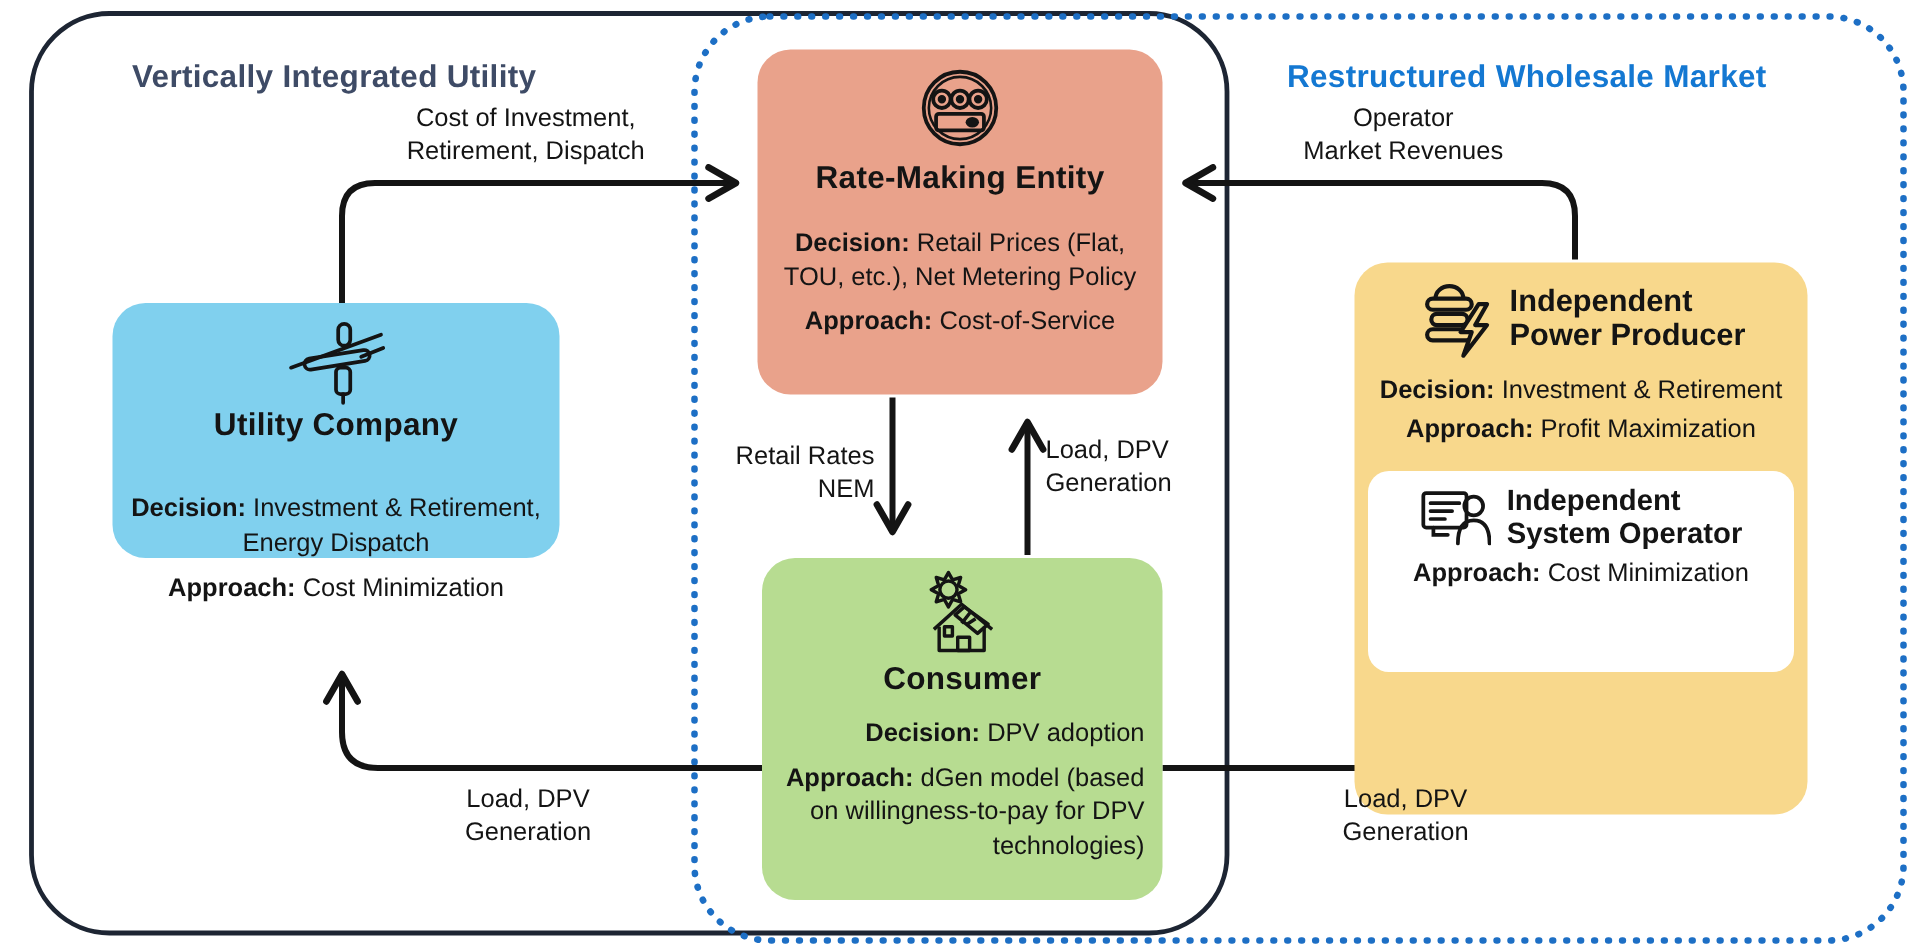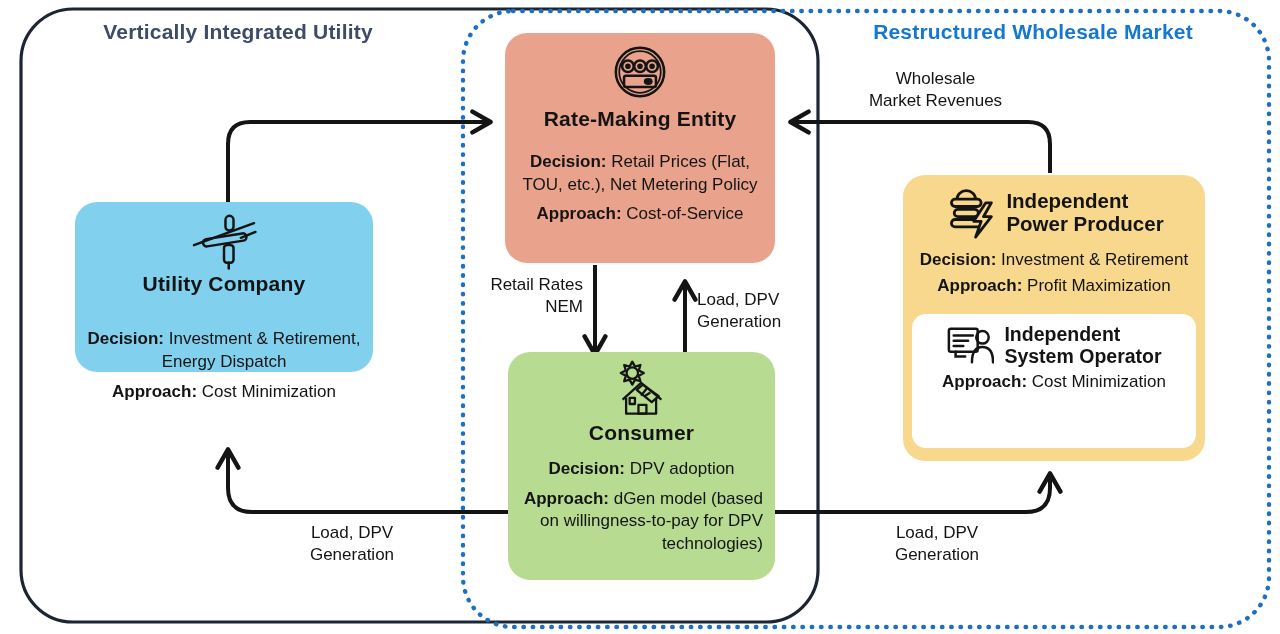--- a/index.html
+++ b/index.html
@@ -1,63 +1,63 @@
 <!DOCTYPE html>
 <html><head>
 <meta charset="utf-8">
 <style>
   html,body{margin:0;padding:0;background:#ffffff;}
   .canvas{
     position:relative;width:1280px;height:634px;background:#ffffff;overflow:hidden;
     font-family:"Liberation Sans","DejaVu Sans",sans-serif;color:#141414;
   }
   .layer{position:absolute;left:0;top:0;z-index:1;}
-  .region-title{position:absolute;z-index:3;font-weight:bold;font-size:21px;text-align:center;letter-spacing:.2px;}
+  .region-title{position:absolute;z-index:3;font-weight:bold;font-size:21px;text-align:left;letter-spacing:.2px;margin-top:20px;}
   .viu-title{left:88px;top:20px;width:300px;color:#3e4b66;}
   .rwm-title{left:858px;top:20px;width:350px;color:#1478d2;}
   .box{position:absolute;z-index:2;border-radius:22px;text-align:center;}
   .box h2{margin:0;font-size:21px;font-weight:bold;letter-spacing:.2px;}
   .box .line{margin:0;font-size:17px;line-height:1.33;padding:0 12px;}
   .box .line .b{font-weight:bold;}
   .box-rme{left:505px;top:33px;width:270px;height:230px;background:#e9a28b;}
   .box-utility{left:75px;top:202px;width:298px;height:170px;background:#80d0ee;}
-  .box-consumer{left:508px;top:352px;width:267px;height:228px;background:#b7dc91;}
-  .box-ipp{left:903px;top:175px;width:302px;height:286px;background:#f8d88c;}
+  .box-consumer{left:508px;top:372px;width:267px;height:228px;background:#b7dc91;}
+  .box-ipp{left:903px;top:175px;width:302px;height:368px;background:#f8d88c;}
   .box-iso{position:absolute;left:9px;top:139px;width:284px;height:134px;background:#ffffff;border-radius:14px;}
   .icon{display:flex;justify-content:center;align-items:center;}
   .icon svg{display:block;}
   .hdr{display:flex;align-items:center;justify-content:center;gap:10px;}
   .hdr .t{text-align:left;font-weight:bold;white-space:pre-line;line-height:1.12;}
   .box-rme .icon{margin-top:10px;}
   .box-rme h2{margin-top:6px;}
   .box-rme .d{margin-top:20px;}
   .box-rme .a{margin-top:7px;}
   .box-utility .icon{margin-top:8px;}
   .box-utility h2{margin-top:2px;}
   .box-utility .d{margin-top:32px;}
   .box-utility .a{margin-top:8px;}
   .box-consumer .icon{margin-top:7px;}
   .box-consumer h2{margin-top:2px;}
-  .box-consumer .d{margin-top:13px;}
+  .box-consumer .d{margin-top:13px;text-align:right;}
   .box-consumer .a{margin-top:7px;text-align:right;}
   .box-ipp .hdr{margin-top:12px;}
   .box-ipp .hdr .t{font-size:20.5px;}
   .box-ipp .d{margin-top:10px;}
   .box-ipp .a{margin-top:3px;}
   .box-iso .hdr{margin-top:10px;}
   .box-iso .hdr .t{font-size:19.5px;}
   .box-iso .d{margin-top:9px;}
   .box-iso .a{margin-top:3px;}
   .arrow-label{position:absolute;z-index:3;font-size:17px;line-height:1.3;white-space:pre-line;color:#141414;}
   .al-center{text-align:center;}
   .al-right{text-align:right;}
   .al-left{text-align:left;}
   .lbl-cost{left:238px;top:68px;width:225px;}
   .lbl-wholesale{left:828px;top:68px;width:215px;}
-  .lbl-retail{left:455px;top:274px;width:128px;}
+  .lbl-retail{left:455px;top:293px;width:128px;}
   .lbl-loadmid{left:697px;top:289px;width:130px;}
   .lbl-loadleft{left:252px;top:522px;width:200px;}
   .lbl-loadright{left:837px;top:522px;width:200px;}
 </style>
 </head>
 <body>
 
 <div class="canvas">
 
   <svg class="layer" width="1280" height="634" viewBox="0 0 1280 634">
@@ -165,21 +165,23 @@
             <path d="M27 38 Q27 22 38 22 Q49 22 49 38"></path>
           </svg>
         </span>
         <span class="t">Independent
 System Operator</span>
       </div>
       <p class="line a"><span class="b">Approach:</span> <span>Cost Minimization</span></p>
     </div>
   </div>
 
-  <div class="arrow-label al-center lbl-wholesale">Wholesale
+  <div class="arrow-label al-center lbl-cost">Cost of Investment,
+Retirement, Dispatch</div>
+  <div class="arrow-label al-center lbl-wholesale">Operator
 Market Revenues</div>
   <div class="arrow-label al-right lbl-retail">Retail Rates
 NEM</div>
   <div class="arrow-label al-left lbl-loadmid">Load, DPV
 Generation</div>
   <div class="arrow-label al-center lbl-loadleft">Load, DPV
 Generation</div>
   <div class="arrow-label al-center lbl-loadright">Load, DPV
 Generation</div>
 

